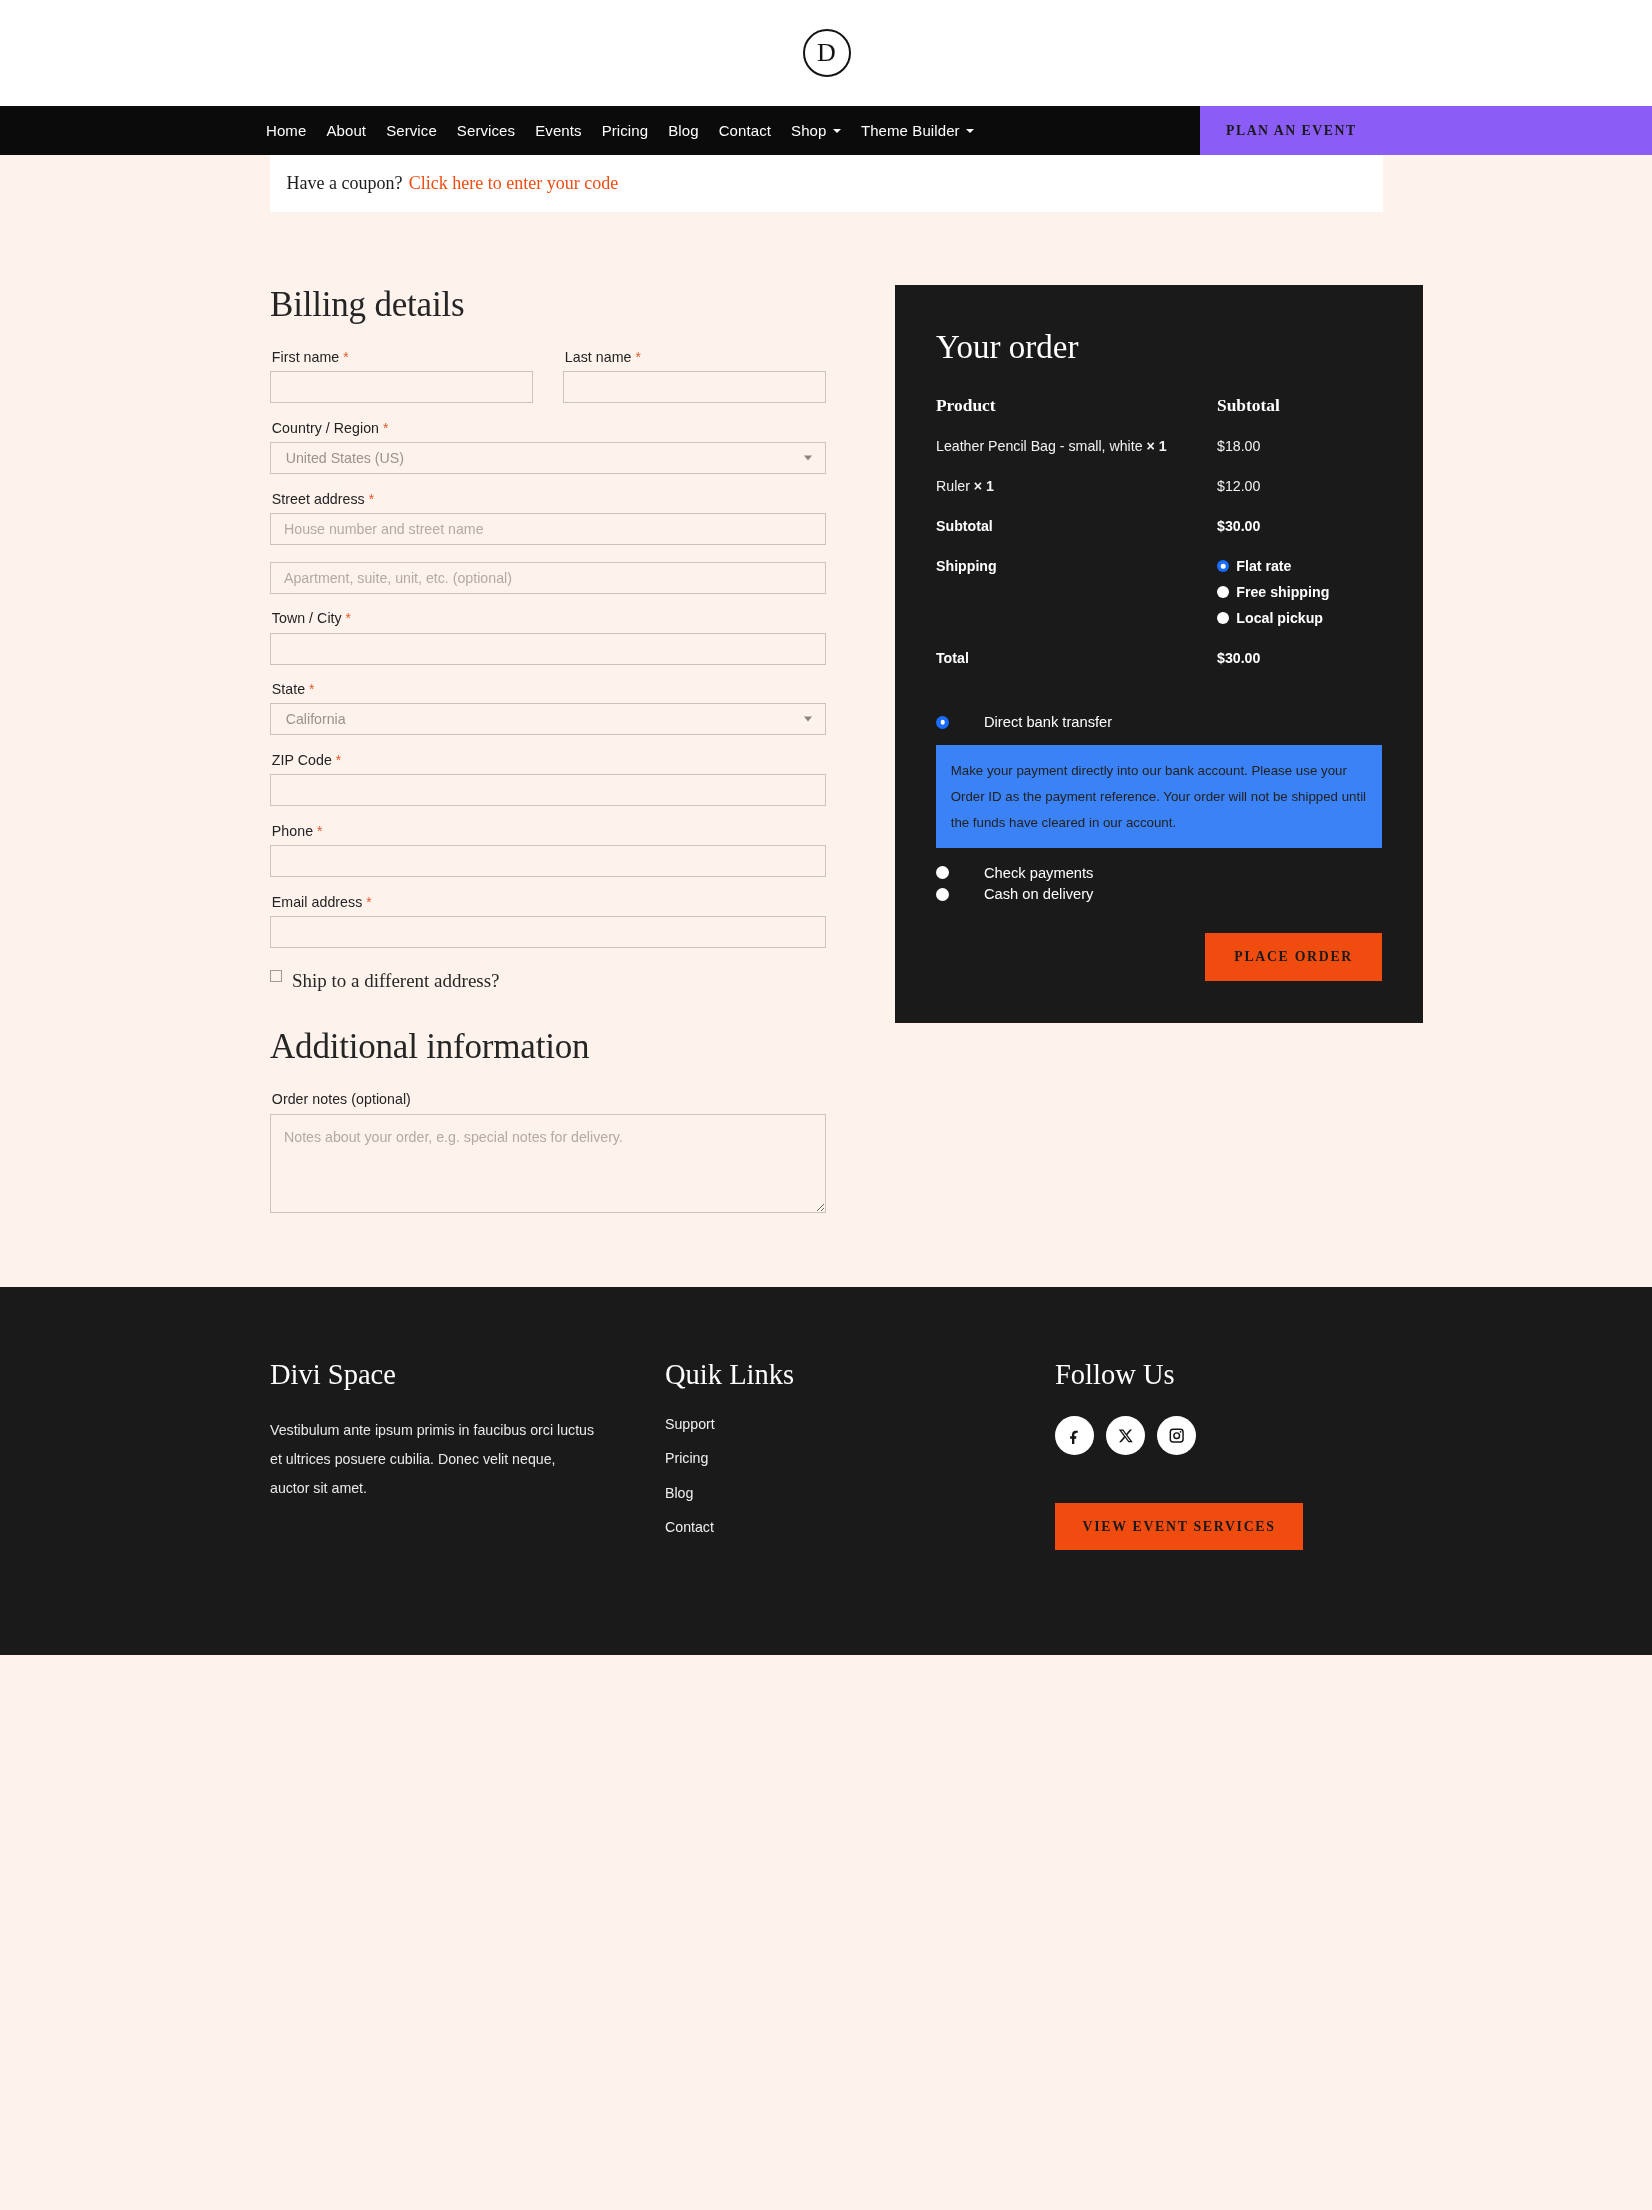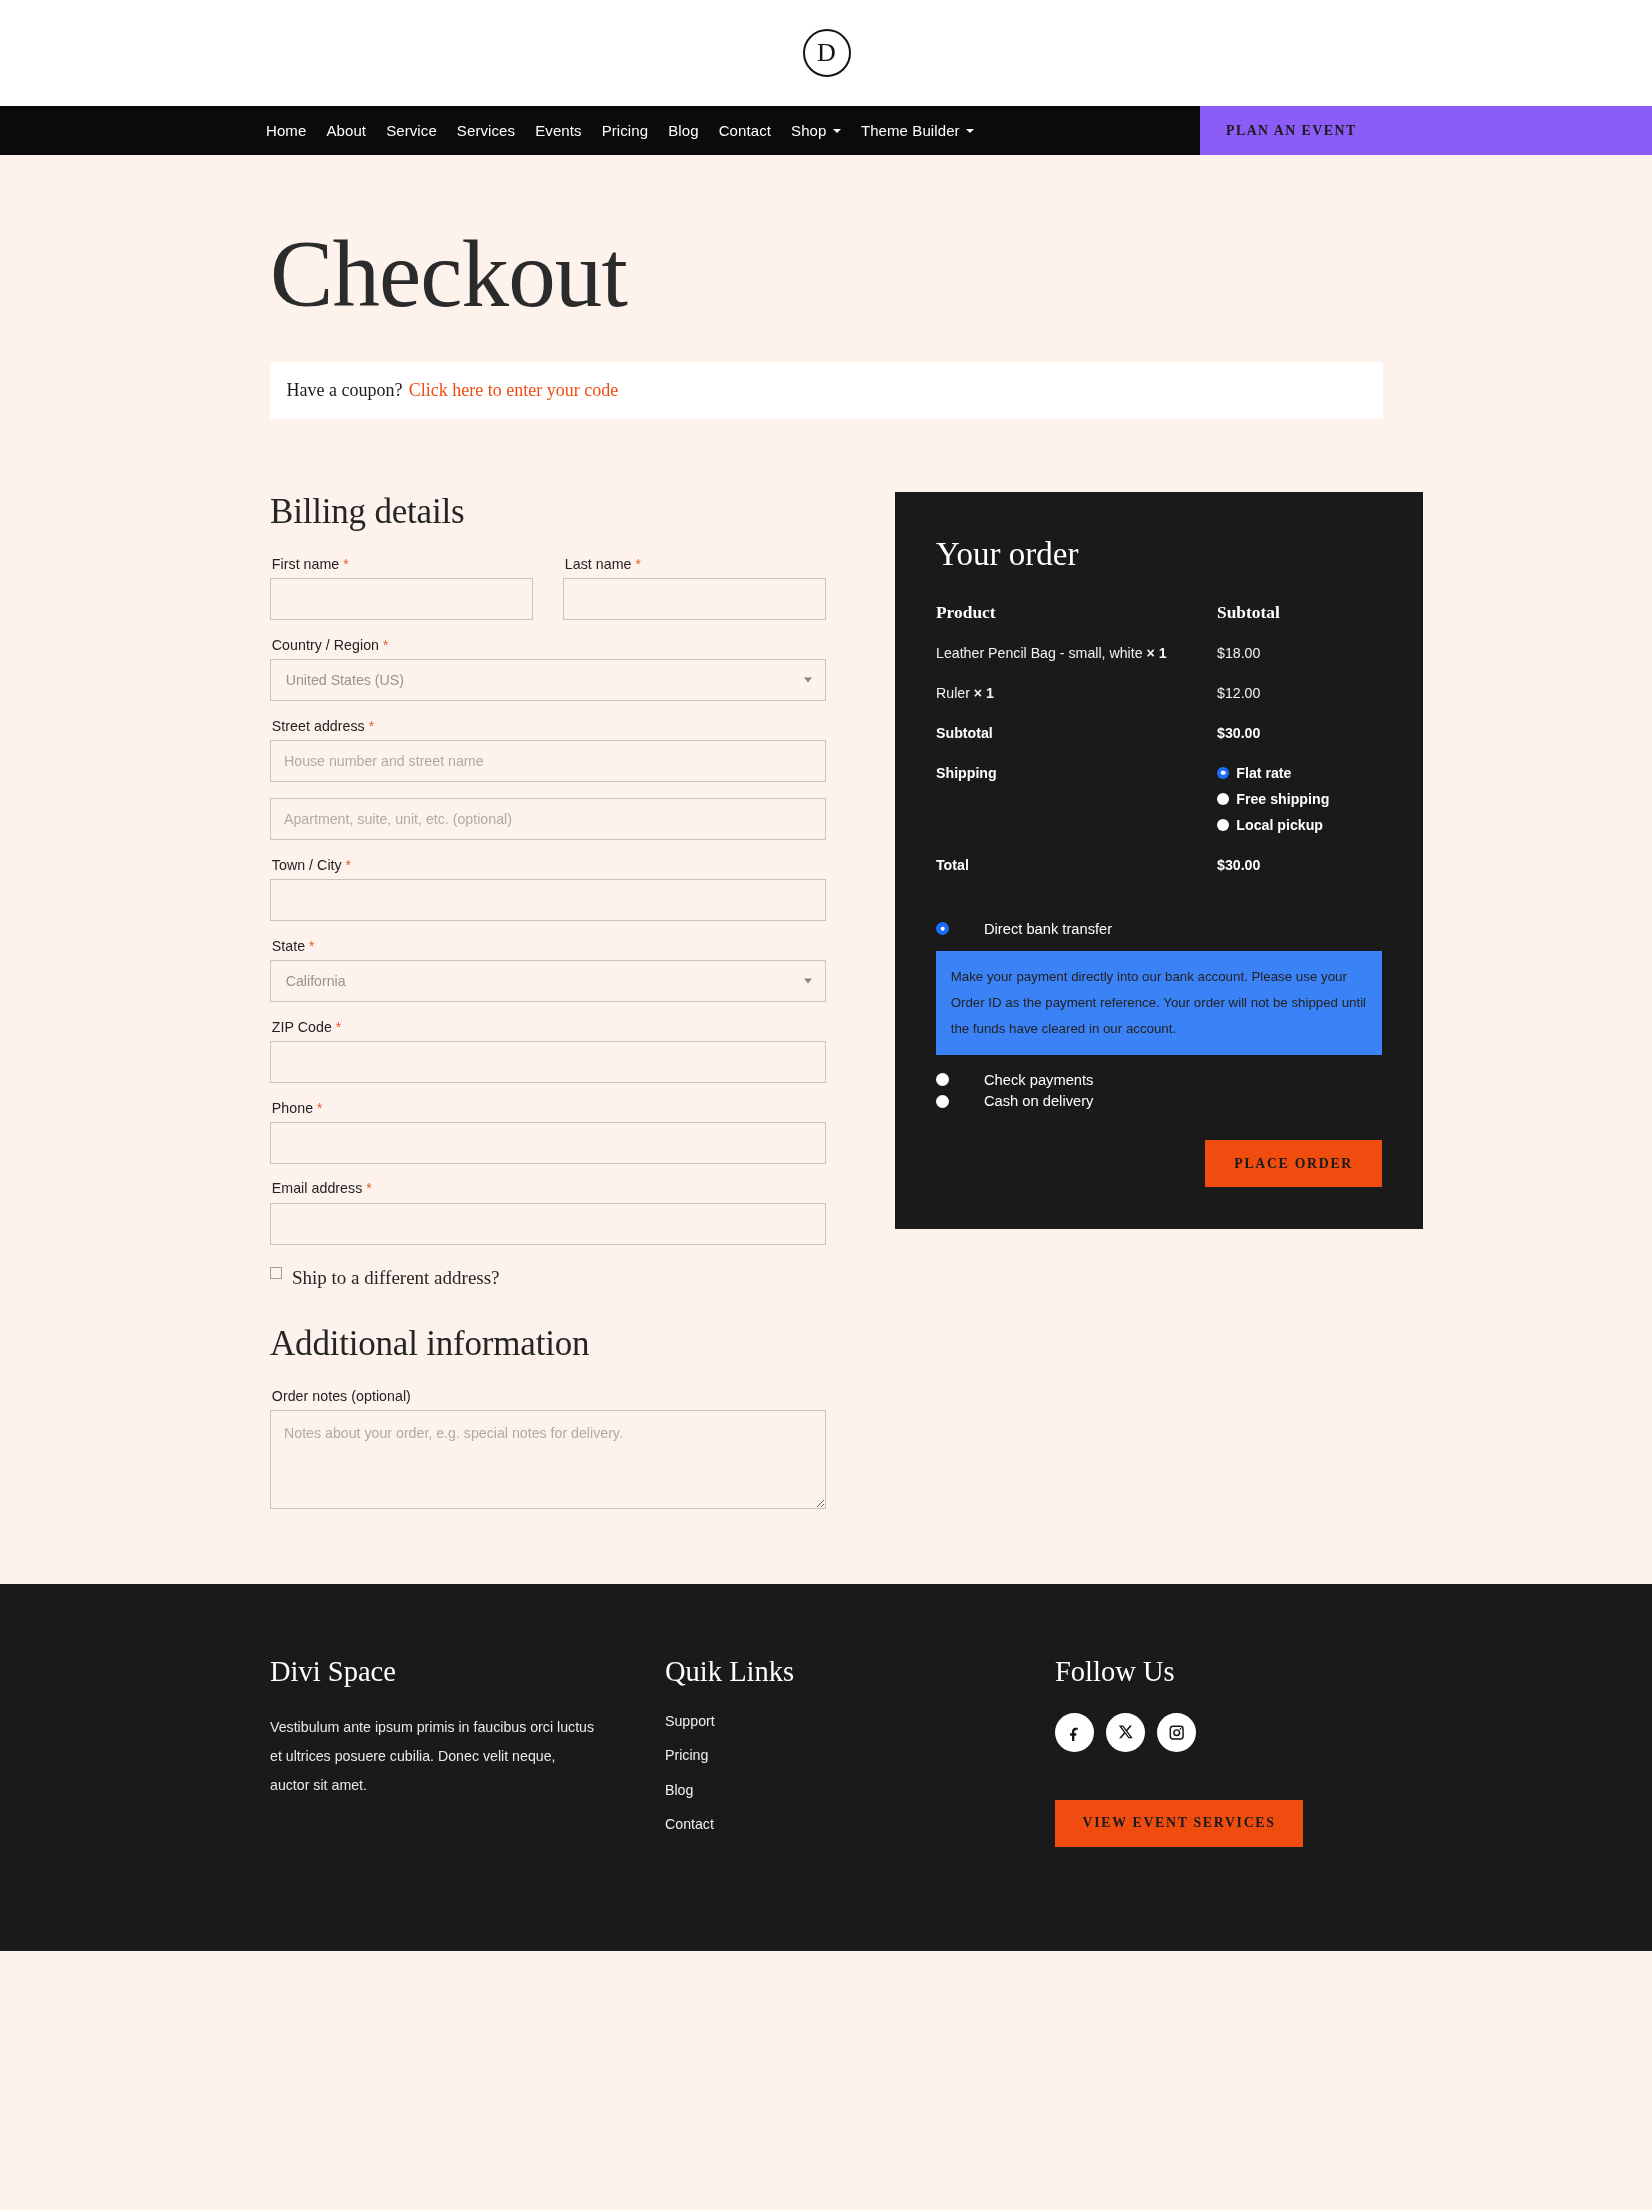--- a/index.html
+++ b/index.html
@@ -156,21 +156,21 @@
     margin-bottom: 6.4px;
     margin-left: 1.8px;
     letter-spacing: 0.05px;
   }
   .req { color: #e05a2b; font-size: 13.8px; }
 
   .text-input,
   .select-input,
   .textarea-input {
     width: 100%;
-    height: 42px;
+    height: 32px;
     background: transparent;
     border: 0.9px solid #cdc3bd;
     padding: 0 13px;
     font-family: "Liberation Sans", sans-serif;
     font-size: 14.2px;
     color: #3a3a3a;
     outline: none;
     border-radius: 0;
   }
   .text-input::placeholder,
@@ -418,21 +418,20 @@
     </a>
   </div>
   <div class="nav-cta">
     <span>PLAN AN EVENT</span>
   </div>
 </nav>
 
 <main class="page">
   <div class="container">
 
-    <h1 class="page-title">Checkout</h1>
 
     <div class="coupon-bar">
       <span>Have a coupon?</span>
       <a class="coupon-link">Click here to enter your code</a>
     </div>
 
     <div class="checkout-cols">
 
       <section class="col-billing">
         <h2 class="section-heading">Billing details</h2>

